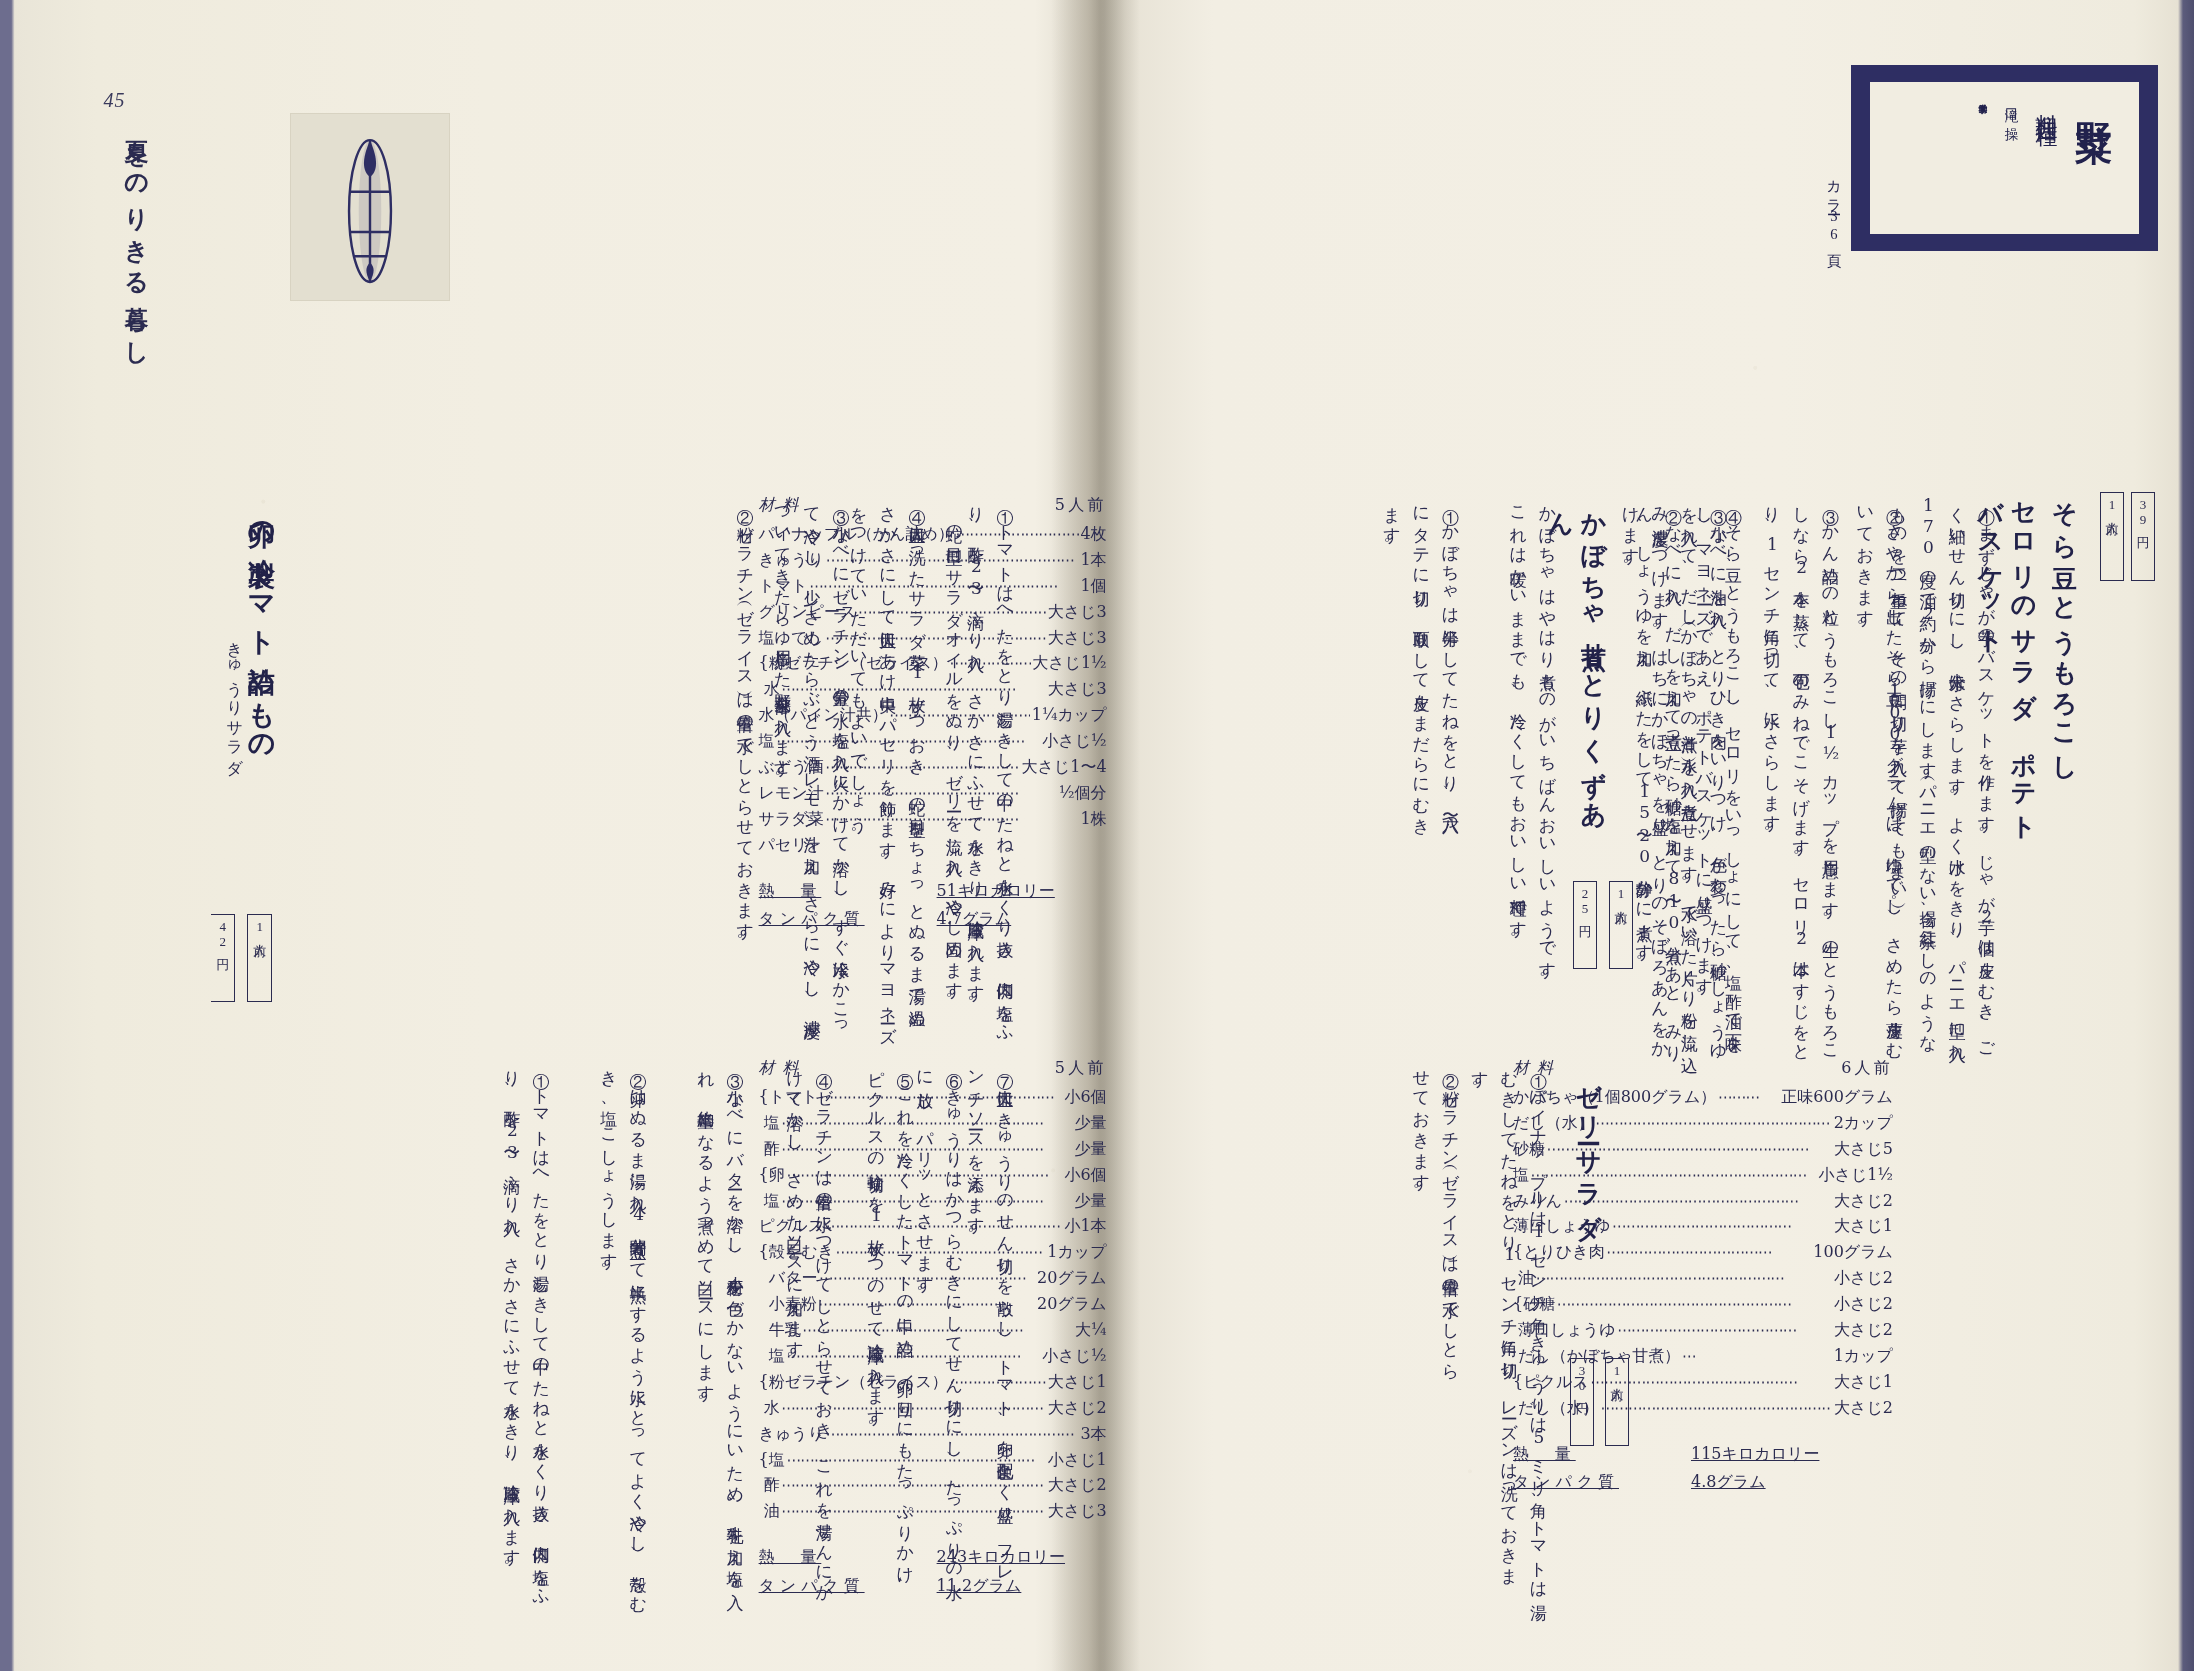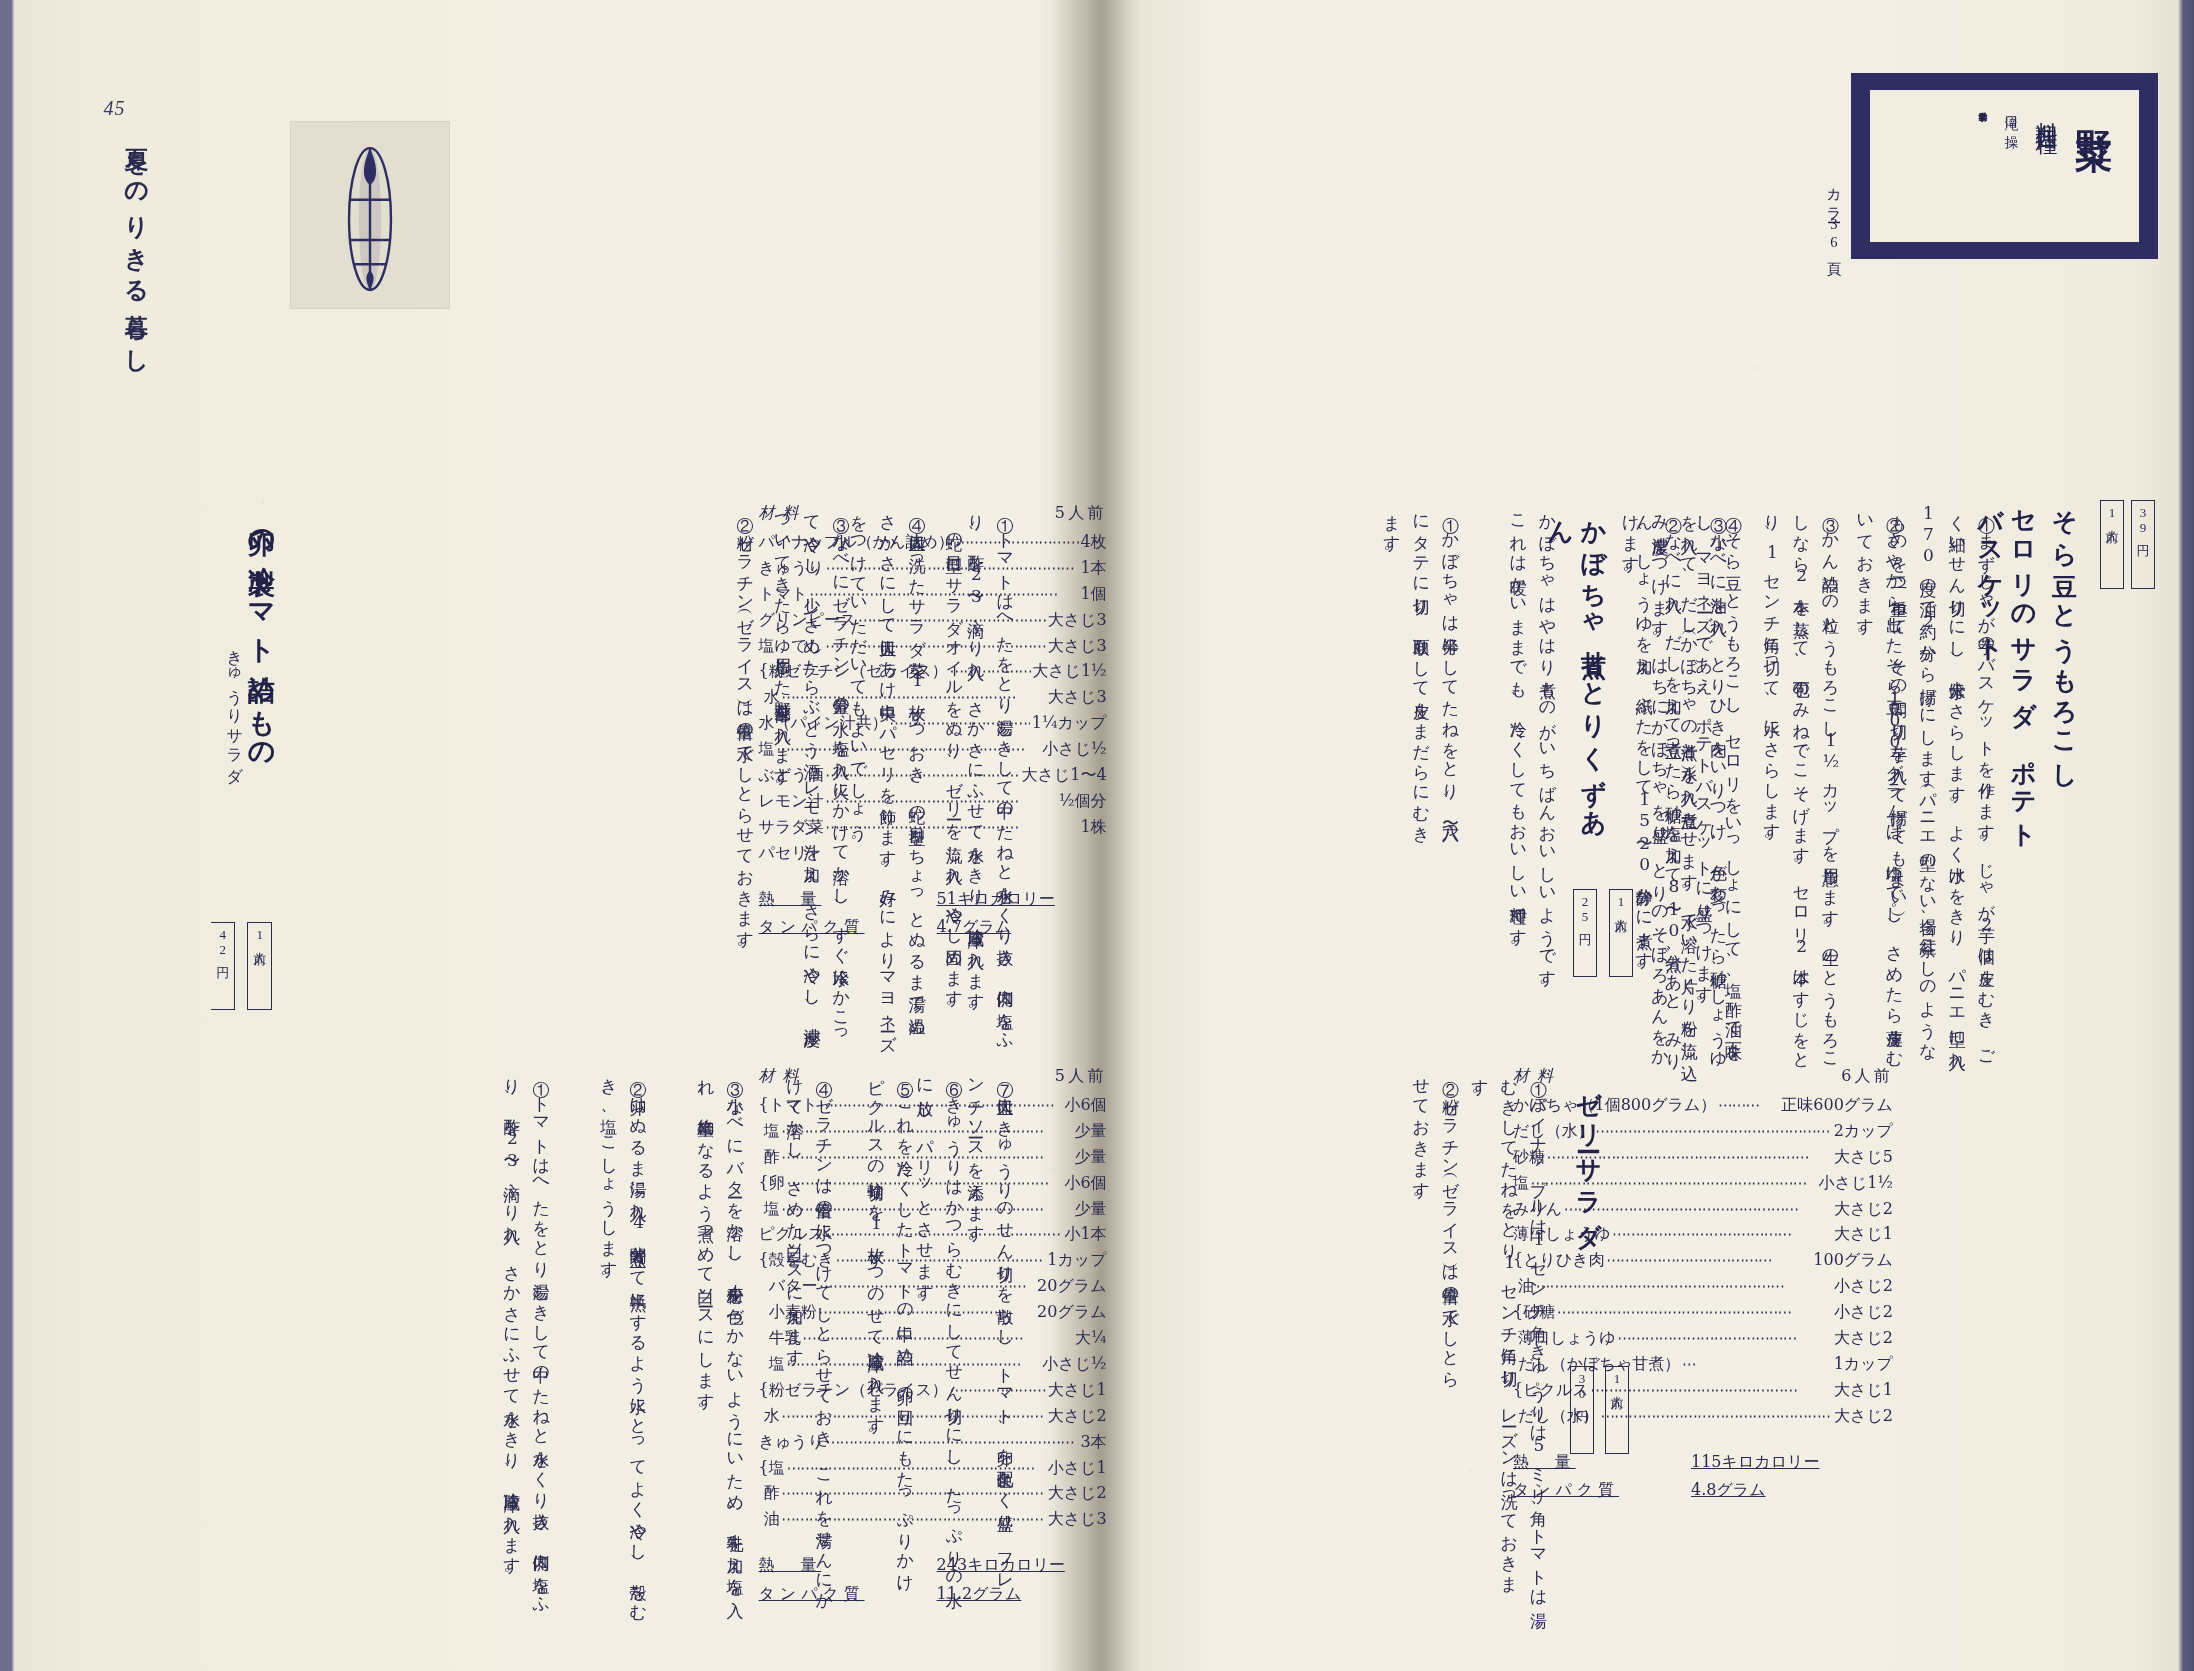--- a/index.html
+++ b/index.html
@@ -45,21 +45,21 @@
   
   .gutter {
     position: absolute;
     top: 0; bottom: 0;
     left: 1051px; width: 89px;
     background: linear-gradient(90deg, rgba(120,110,90,0) 0%, rgba(110,100,80,.30) 42%, rgba(90,82,64,.38) 55%, rgba(120,110,90,0) 100%);
     pointer-events: none;
   }
   .page {
     position: absolute;
-    top: 8px;
+    top: 0;
     height: 1312px;
     color: #2a2a4c;
   }
   .page-left  { left: 14.6px;   width: 1075px; }
   .page-right { left: 1125px; width: 1051px; }
 
   .folio {
     position: absolute;
     font-style: italic;
     font-size: 20px;

